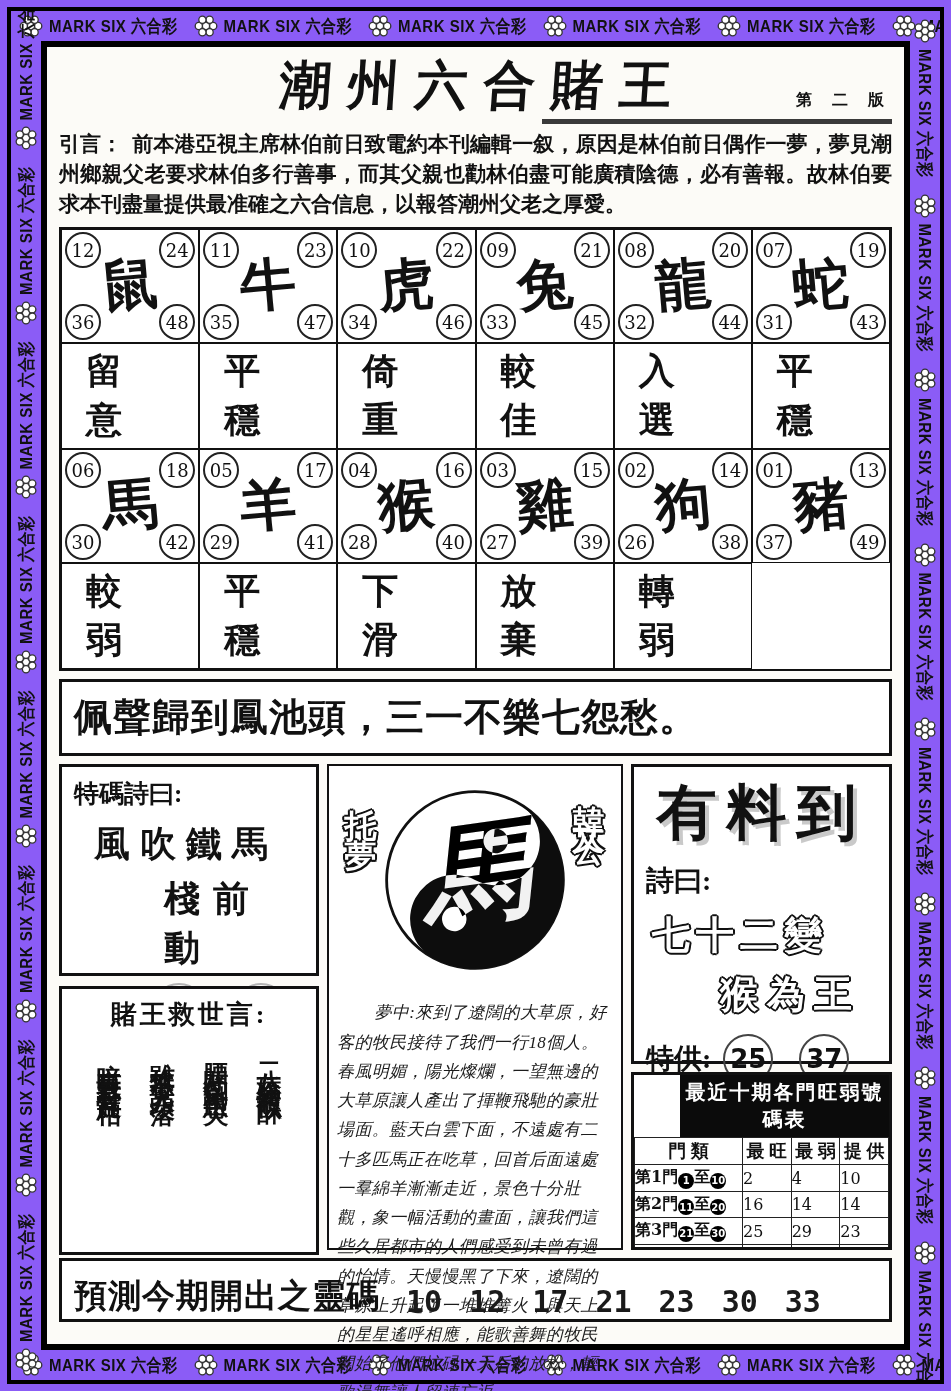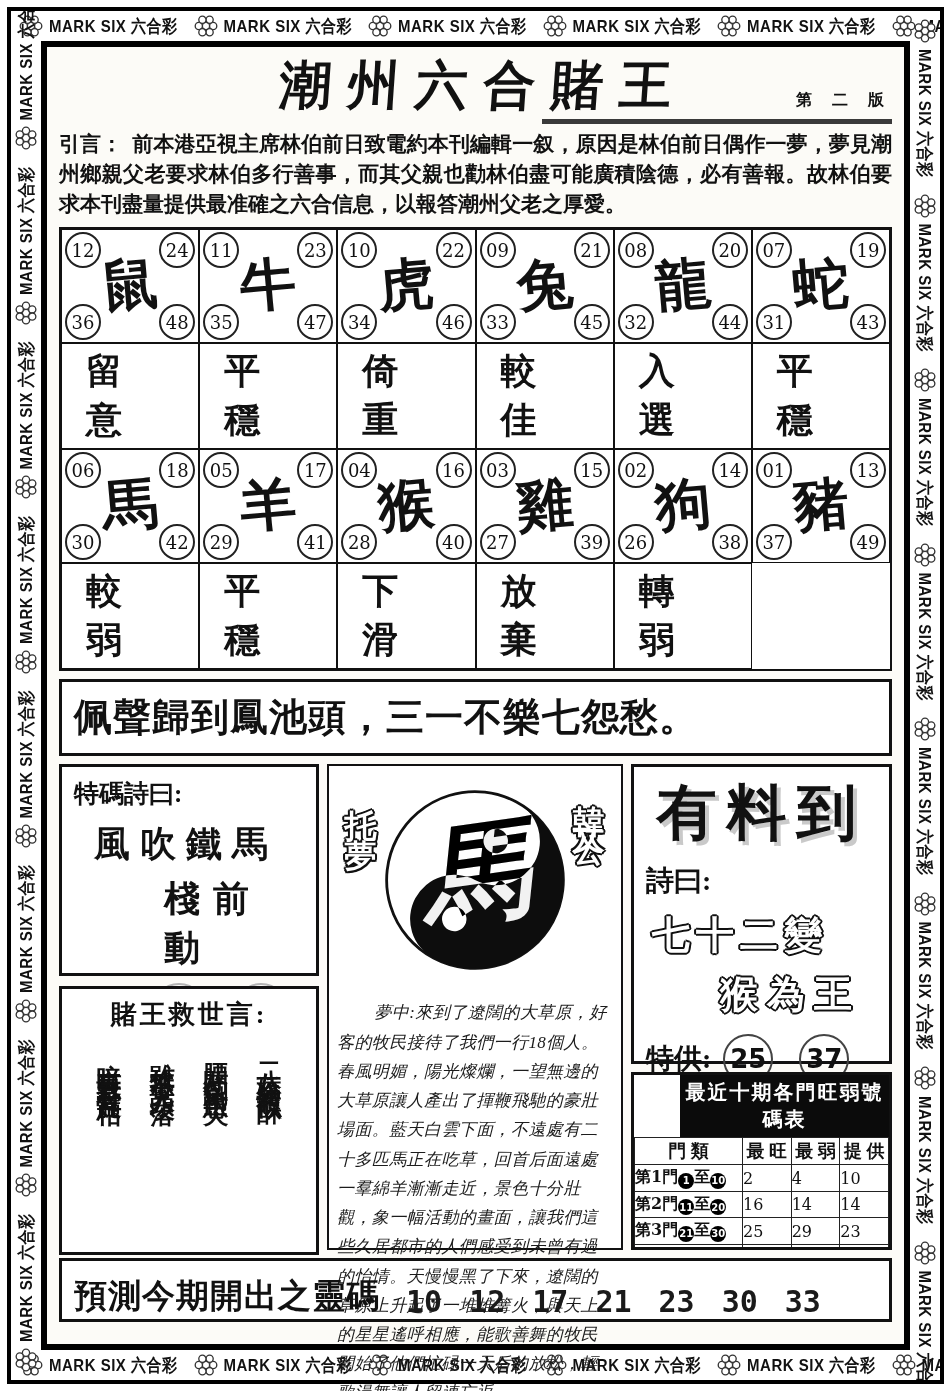--- a/index.html
+++ b/index.html
@@ -1,16 +1,16 @@
 <!DOCTYPE html>
 <html><head>
 <meta charset="utf-8">
 <style>
   html,body{margin:0;padding:0;background:#e8e6e0;}
-  .page{position:relative;width:951px;height:1391px;background:#ffffff;overflow:hidden;
+  .page{position:relative;width:951px;height:1391px;background:#8b5cf6;overflow:hidden;
         font-family:"Liberation Serif",serif;color:#111;}
   
   .frame-outer{position:absolute;inset:7px;border:4px solid #000;pointer-events:none;}
   .frame-inner{position:absolute;inset:41px;border:6px solid #000;background:#fcfbf7;}
   .strip{position:absolute;overflow:hidden;}
   .strip-top{left:11px;right:11px;top:11px;height:30px;}
   .strip-bottom{left:11px;right:11px;bottom:11px;height:30px;}
   .strip-left{top:11px;bottom:11px;left:11px;width:30px;}
   .strip-right{top:11px;bottom:11px;right:11px;width:30px;}
   .strip-run{white-space:nowrap;height:30px;display:flex;align-items:center;gap:16px;padding-left:8px;}

